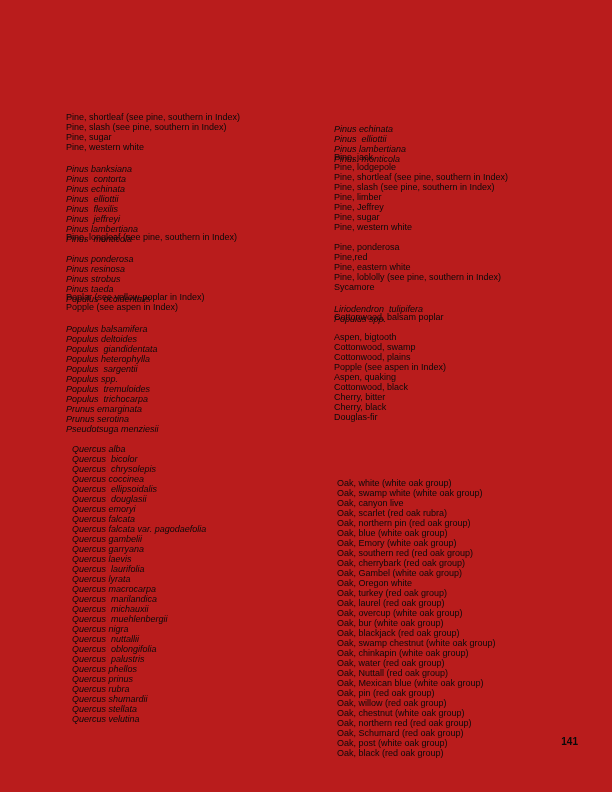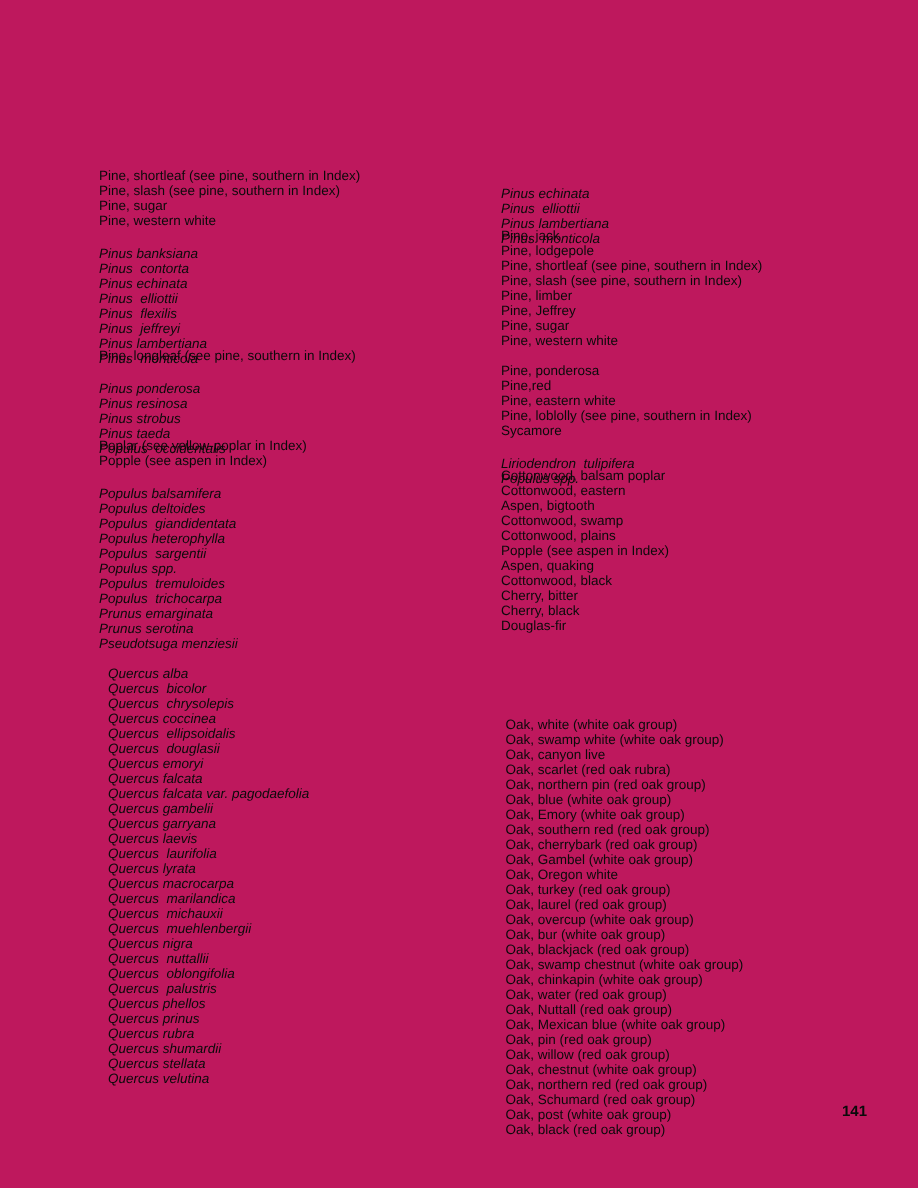--- a/index.html
+++ b/index.html
@@ -5,21 +5,21 @@
   html, body { margin: 0; padding: 0; }
   body {
     width: 612px; height: 792px;
     background: #ffffff;
     font-family: "Liberation Sans", sans-serif;
     position: relative;
     overflow: hidden;
   }
   .page {
     position: absolute; inset: 0;
-    background: #be185d;
+    background: #b91c1c;
     color: #0a0a0a;
   }
   .list {
     position: absolute;
     left: 66px; top: 112px;
     width: 520px;
     font-size: 9px;
     line-height: 10px;
     color: #0a0a0a;
   }
@@ -123,21 +123,20 @@
       <div class="row">
         <span class="cl">Popple (see aspen in Index)</span>
         <span class="cr i">Populus spp.</span>
       </div>
       <div class="row">
         <span class="cl i">Populus balsamifera</span>
         <span class="cr">Cottonwood, balsam poplar</span>
       </div>
       <div class="row">
         <span class="cl i">Populus deltoides</span>
-        <span class="cr">Cottonwood, eastern</span>
       </div>
       <div class="row">
         <span class="cl i">Populus  giandidentata</span>
         <span class="cr">Aspen, bigtooth</span>
       </div>
       <div class="row">
         <span class="cl i">Populus heterophylla</span>
         <span class="cr">Cottonwood, swamp</span>
       </div>
       <div class="row">

